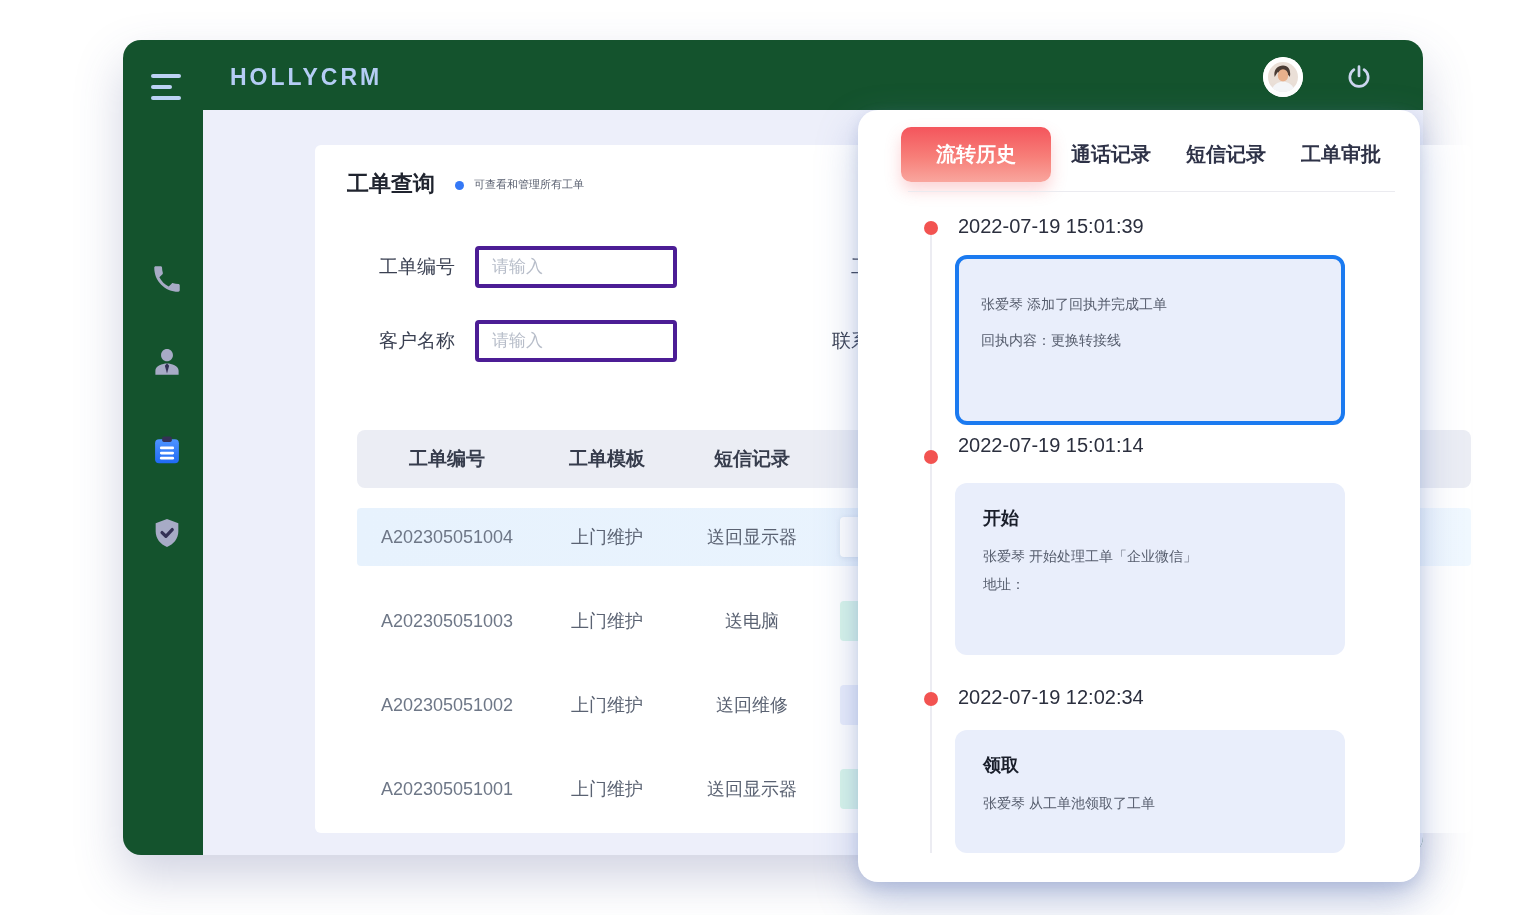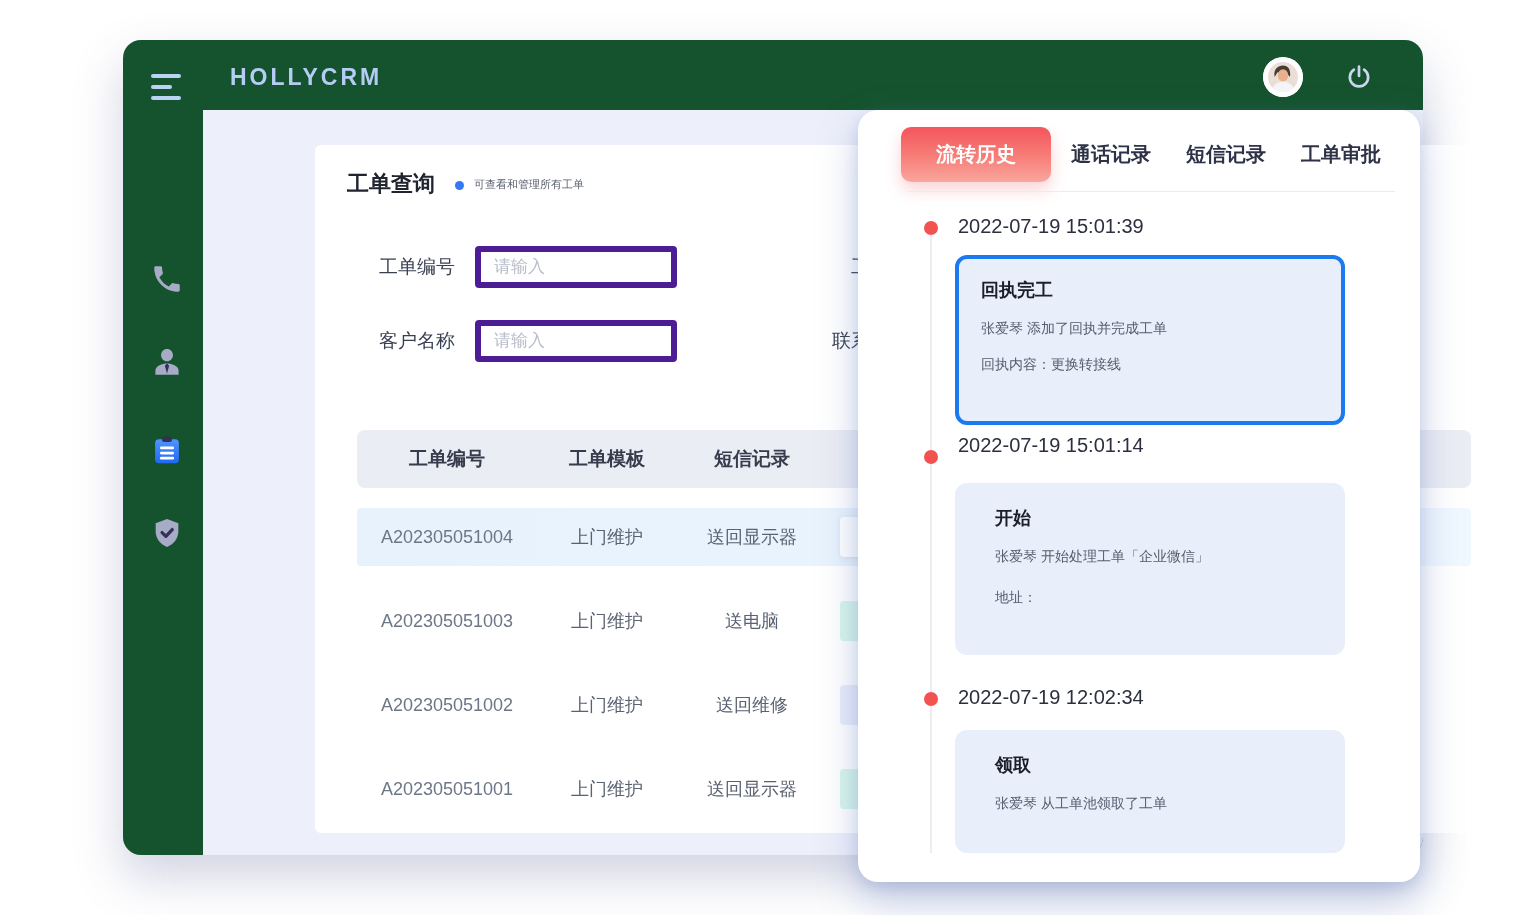--- a/index.html
+++ b/index.html
@@ -35,21 +35,21 @@
           background:#ffffff; border-radius:6px; }
 
   .page-head { position:absolute; left:32px; top:24px; display:flex; align-items:center; }
   .page-title { font-size:22px; font-weight:700; color:#20242f; }
   .title-dot { width:9px; height:9px; border-radius:50%; background:#3478f6; margin:2px 10px 0 20px; }
   .page-sub { font-size:11px; color:#565d6d; }
 
   .frow { position:absolute; left:32px; display:flex; align-items:center; height:42px; }
   .flabel { width:108px; text-align:right; font-size:19px; color:#3a4052; }
   .flabel.second { margin-left:142px; }
-  .finput { margin-left:20px; width:202px; height:42px; border:6px solid #4c1d95; border-radius:4px;
+  .finput { margin-left:20px; width:202px; height:42px; border:4px solid #4c1d95; border-radius:4px;
             background:#fff; font-size:17px; color:#3a4052; padding:0 13px; outline:none;
             font-family:"Liberation Sans","DejaVu Sans",sans-serif; }
   .finput.wide { width:230px; }
   .finput::placeholder { color:#b7bdc9; }
 
   
   .thead, .trow { position:absolute; left:42px; width:1114px; height:58px; display:grid;
                   grid-template-columns:180px 140px 150px 120px 1fr; align-items:center; }
   .thead { background:#ebedf4; border-radius:8px; }
   .thead span { text-align:center; font-size:19px; font-weight:700; color:#363c4c; }
@@ -71,25 +71,25 @@
   .tab.pill { width:150px; height:55px; margin-right:20px; border-radius:10px; display:flex;
               align-items:center; justify-content:center; color:#ffffff;
               background:linear-gradient(180deg,#f4555c 0%,#f77f79 55%,#f9a69e 100%);
               box-shadow:0 8px 16px rgba(244,85,92,.25); }
   .tabs-divider { position:absolute; left:50px; right:25px; top:81px; height:1px; background:#ebebf0; }
 
   .tl-line { position:absolute; left:72px; top:125px; width:2px; height:618px; background:#ececf2; }
   .tl-dot  { position:absolute; left:66px; width:14px; height:14px; border-radius:50%; background:#f25351; }
   .tl-time { position:absolute; left:100px; font-size:20px; color:#2b2f3e; }
   .tl-card { position:absolute; left:97px; width:390px; background:#e9eefb; border-radius:12px;
-             padding:23px 40px; cursor:pointer; }
+             padding:23px 28px; cursor:pointer; }
   .tl-card.selected { border:4px solid #1b7af0; padding:19px 22px; }
   .tl-title { font-size:18px; font-weight:700; color:#191e2a; }
   .tl-text  { font-size:14px; color:#565d6d; margin-top:16px; line-height:1.45; }
-  .addr { display:flex; margin-top:21px;gap:44px; }
+  .addr { display:flex; margin-top:8px;gap:44px; }
   .addr-label { flex:none; }
   .addr-lines { color:#2f80f2; cursor:pointer; }
   .addr-line2 { padding-left:30px; }
 </style>
 </head>
 <body>
 
 <div id="stage">
 
   <div class="window">
@@ -226,21 +226,20 @@
       <div class="tab">短信记录</div>
       <div class="tab">工单审批</div>
     </div>
     <div class="tabs-divider"></div>
 
     <div class="tl-line"></div>
 
     <div class="tl-dot" style="top:111px"></div>
     <div class="tl-time" style="top:105px">2022-07-19 15:01:39</div>
     <div class="tl-card selected" style="top:145px;height:170px">
-      <div class="tl-title">回执完工</div>
       <div class="tl-text">张爱琴 添加了回执并完成工单</div>
       <div class="tl-text">回执内容：更换转接线</div>
     </div>
 
     <div class="tl-dot" style="top:340px"></div>
     <div class="tl-time" style="top:324px">2022-07-19 15:01:14</div>
     <div class="tl-card" style="top:373px;height:172px">
       <div class="tl-title">开始</div>
       <div class="tl-text">张爱琴 开始处理工单「企业微信」</div>
       <div class="tl-text addr">

